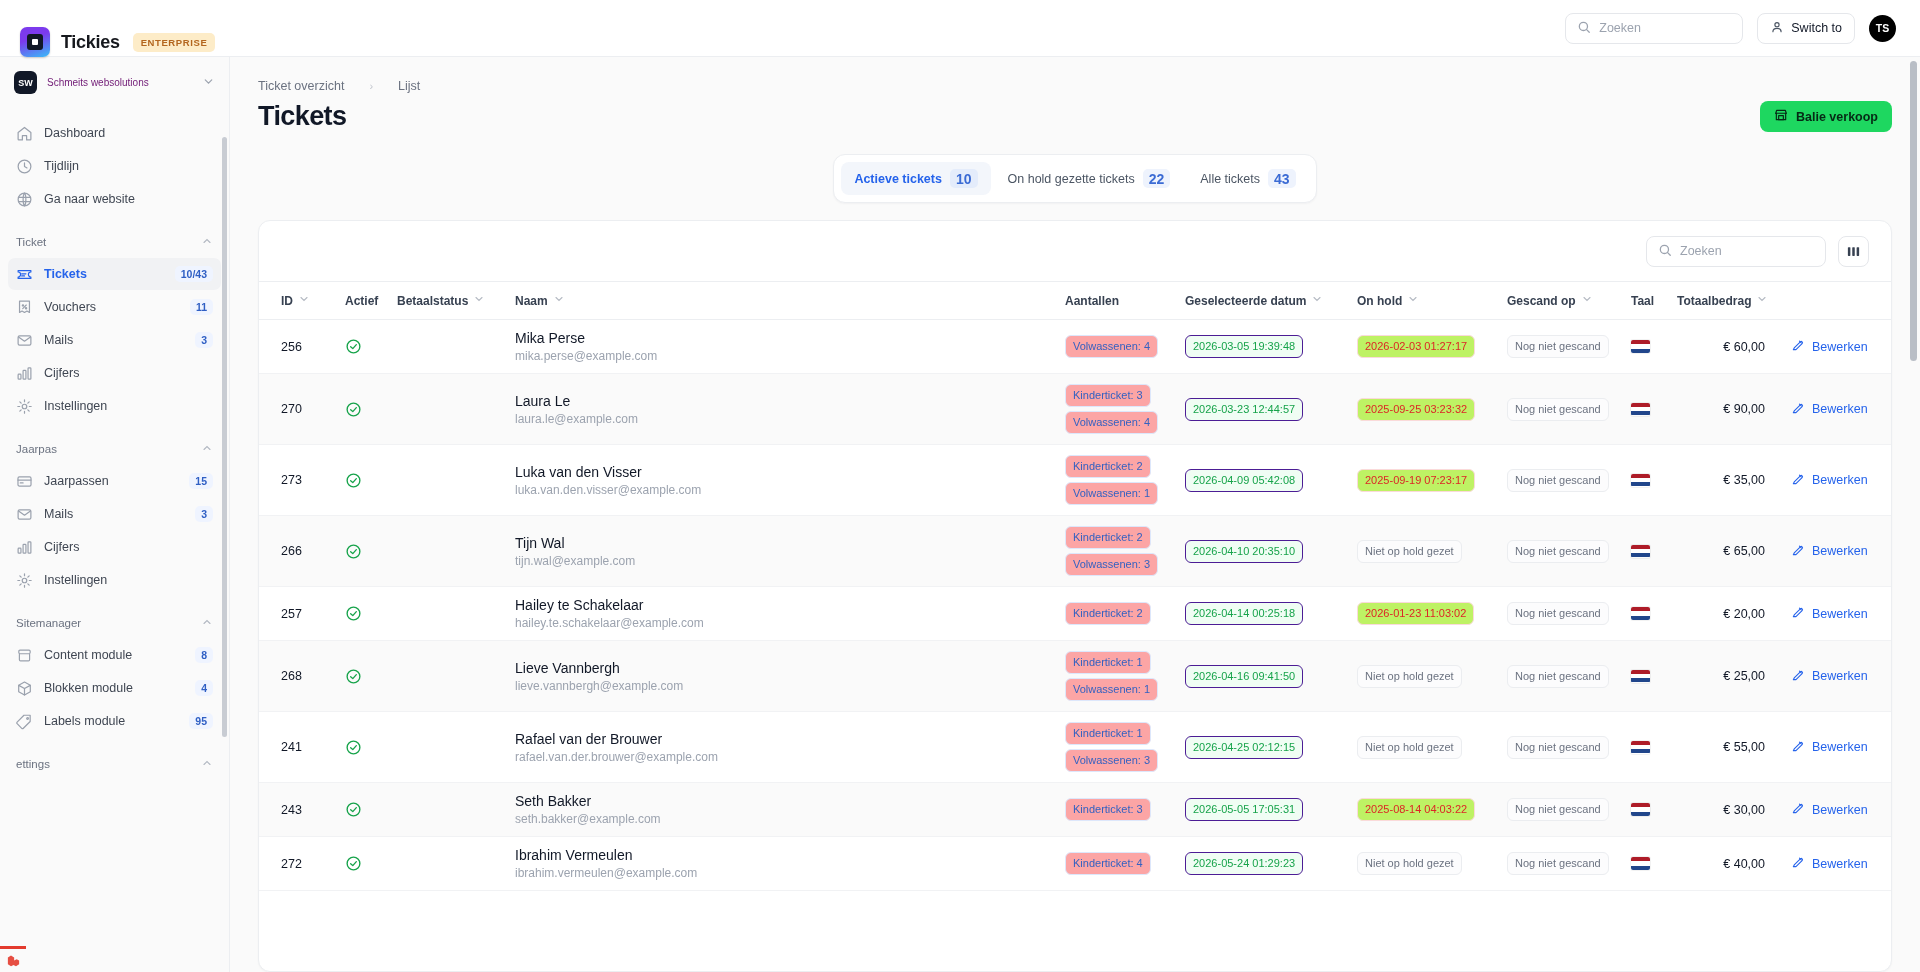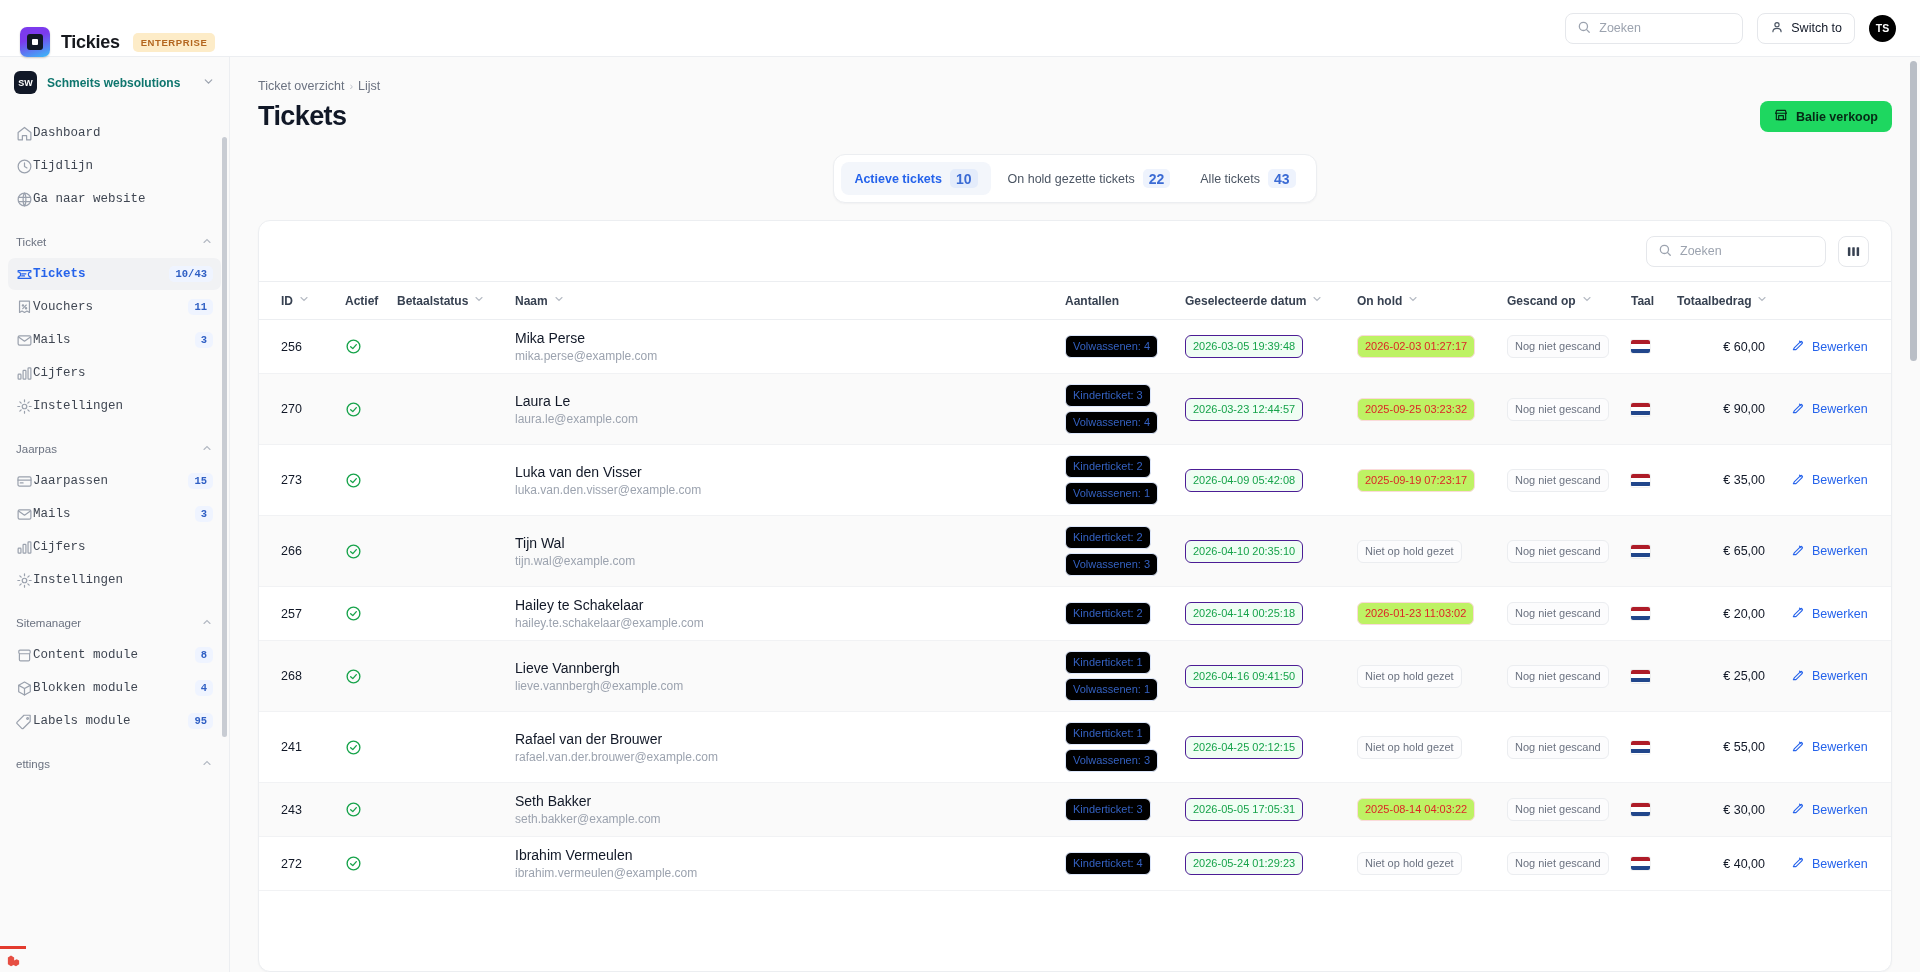--- a/index.html
+++ b/index.html
@@ -71,27 +71,27 @@
   }
   .org-switch {
     height: 51px; flex:0 0 51px; display:flex; align-items:center;
     gap:10px; padding: 0 14px; cursor:pointer;
   }
   .org-avatar {
     width:23px; height:23px; border-radius:6px; background:#111827; color:#fff;
     font-size:9px; font-weight:700; display:flex; align-items:center; justify-content:center;
     flex:0 0 23px;
   }
-  .org-name { font-size:12px; font-weight:700; color:#0f766e; }
+  .org-name { font-size:10px; font-weight:400; color:#701a75; }
   .org-caret { margin-left:auto; color:#9ca3af; }
   .nav-scroll { flex:1; overflow:hidden; padding-bottom: 10px; }
   .nav-item {
-    display:flex; align-items:center; height:32px;
+    display:flex; align-items:center; gap:11px; height:32px;
     margin: 1px 8px; padding: 0 8px; border-radius:7px; cursor:pointer;
-    color:#3f4652; font-size:12.5px;font-family:Liberation Mono, monospace;
+    color:#3f4652; font-size:12.5px;
   }
   .nav-item .ico { width:17px; height:17px; flex:0 0 17px; color:#9aa1ad; display:flex; align-items:center; justify-content:center; }
   .nav-item.active { background:#f1f2f4; color:#2563eb; font-weight:600; }
   .nav-item.active .ico { color:#2563eb; }
   .nav-label { white-space:nowrap; overflow:hidden; text-overflow:ellipsis; }
   .nav-badge {
     margin-left:auto; background:#eff4ff; color:#2f5fc4; font-size:10.5px;
     font-weight:600; border-radius:5px; padding:2.5px 6px; line-height:1;
   }
   .nav-group {
@@ -106,21 +106,21 @@
     border-top:3px solid #e33b2e; display:flex; align-items:center; justify-content:center;
   }
   .sidebar-scrollbar {
     position:absolute; right:2px; top:80px; width:5px; height:600px;
     background:#c8ccd3; border-radius:3px;
   }
 
   
   .main { flex:1; min-width:0; background:#fafafa; position:relative; overflow:hidden; display:flex; flex-direction:column; }
   .main-inner { padding: 0 28px; flex:1; display:flex; flex-direction:column; min-height:0; }
-  .breadcrumb { display:flex; align-items:center; gap:5px; padding-top: 22px; font-size:12.5px; color:#6b7280; }
+  .breadcrumb { display:flex; align-items:center; gap:25px; padding-top: 22px; font-size:12.5px; color:#6b7280; }
   .breadcrumb .crumb { cursor:pointer; }
   .breadcrumb .sep { color:#c3c7ce; font-size:11px; }
   .title-row { display:flex; align-items:center; margin-top: 8px; }
   .page-title { font-size:27px; font-weight:700; letter-spacing:-.6px; color:#111827; }
   .btn-green {
     margin-left:auto; background:#1ed760; color:#062915; border:0; border-radius:8px;
     height:31px; padding: 0 14px; display:flex; align-items:center; gap:8px;
     font-size:12.5px; font-weight:600; font-family:inherit; cursor:pointer;
   }
 
@@ -170,21 +170,21 @@
   .tbl tbody td { padding: 10px 8px; border-bottom:1px solid #f1f2f4; vertical-align:middle; font-size:12.5px; }
   .tbl tbody tr:nth-child(even) { background:#fafafa; }
   .cell-id { color:#111827; padding-left: 22px !important; }
   .name-main { font-size:14px; color:#111827; margin-bottom:3px; }
   .name-sub { font-size:12px; color:#9ca3af; }
   .check-ico { color:#16a34a; display:flex; }
   .counts { display:flex; flex-direction:column; gap:4px; align-items:flex-start; }
   .pill {
     display:inline-block; font-size:11px; line-height:1; padding: 5px 7px; border-radius:6px; white-space:nowrap;
   }
-  .pill-blue { background:#000000; color:#3461c1; border:1px solid #dde7fb; }
+  .pill-blue { background:#fca5a5; color:#3461c1; border:1px solid #dde7fb; }
   .pill-green { background:#f0fdf4; color:#16a34a; border:1px solid #4c1d95; }
   .pill-red { background:#bef264; color:#dc2626; border:1px solid #fadada; }
   .pill-gray { background:#fcfcfd; color:#6b7280; border:1px solid #ebedf0; }
   .flag-nl {
     width:19px; height:13px; border-radius:2px; overflow:hidden; display:block;
     box-shadow: 0 0 0 1px rgba(0,0,0,.05);
   }
   .flag-nl i { display:block; height:33.34%; }
   .flag-r { background:#ae1c28; } .flag-w { background:#fff; } .flag-b { background:#21468b; }
   .amount { color:#111827; text-align:right; }

